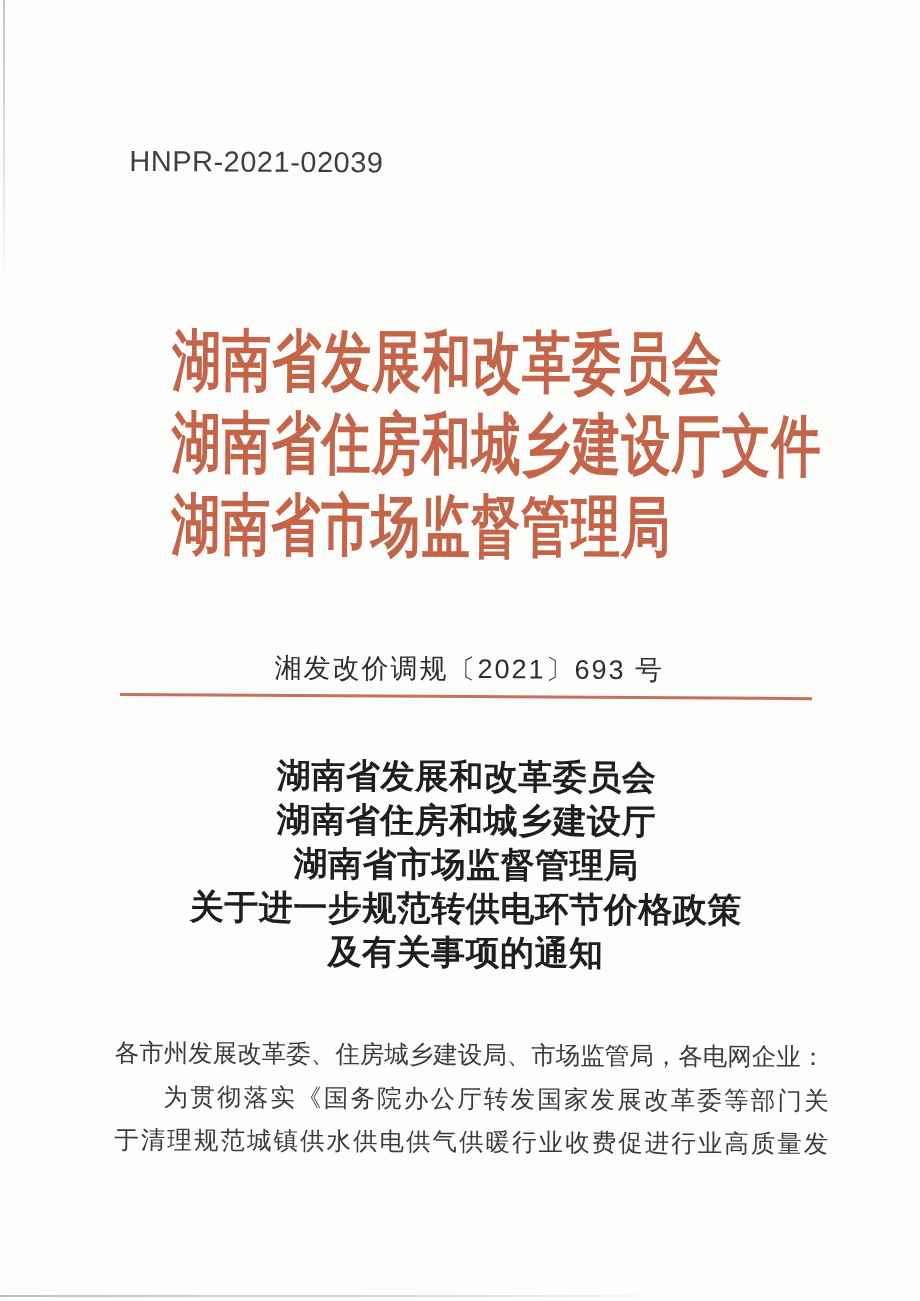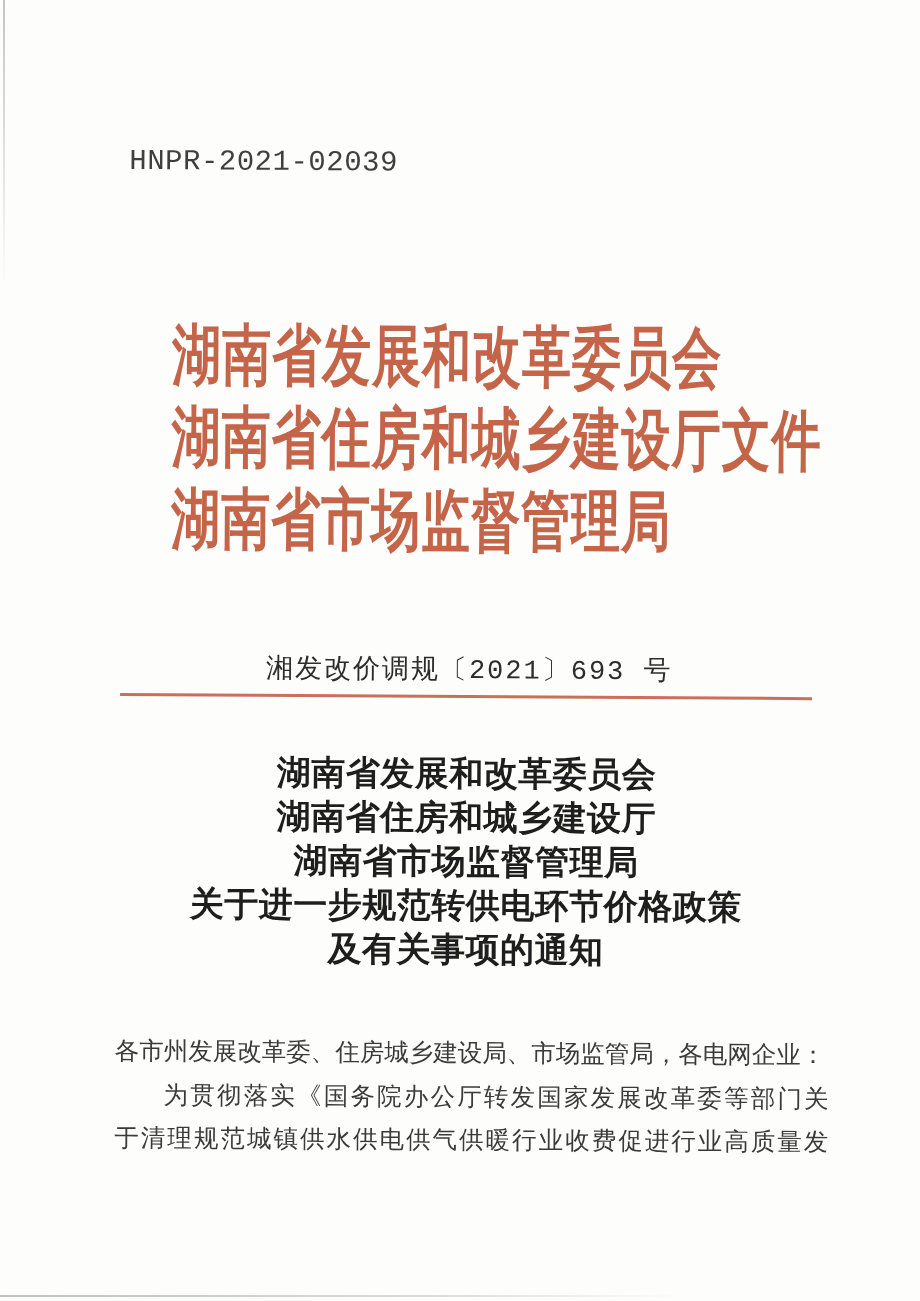--- a/index.html
+++ b/index.html
@@ -6,21 +6,21 @@
     margin: 0;
     padding: 0;
     background: #ffffff;
   }
   .page {
     position: relative;
     width: 920px;
     height: 1301px;
     overflow: hidden;
     background: #fdfdfc;
-    font-family: Liberation Mono, monospace;
+    font-family: Liberation Sans, sans-serif;
   }
   
   .content {
     position: absolute;
     inset: 0;
     transform: rotate(0.35deg);
     transform-origin: 50% 42%;
   }
   .ref-code {
     position: absolute;

